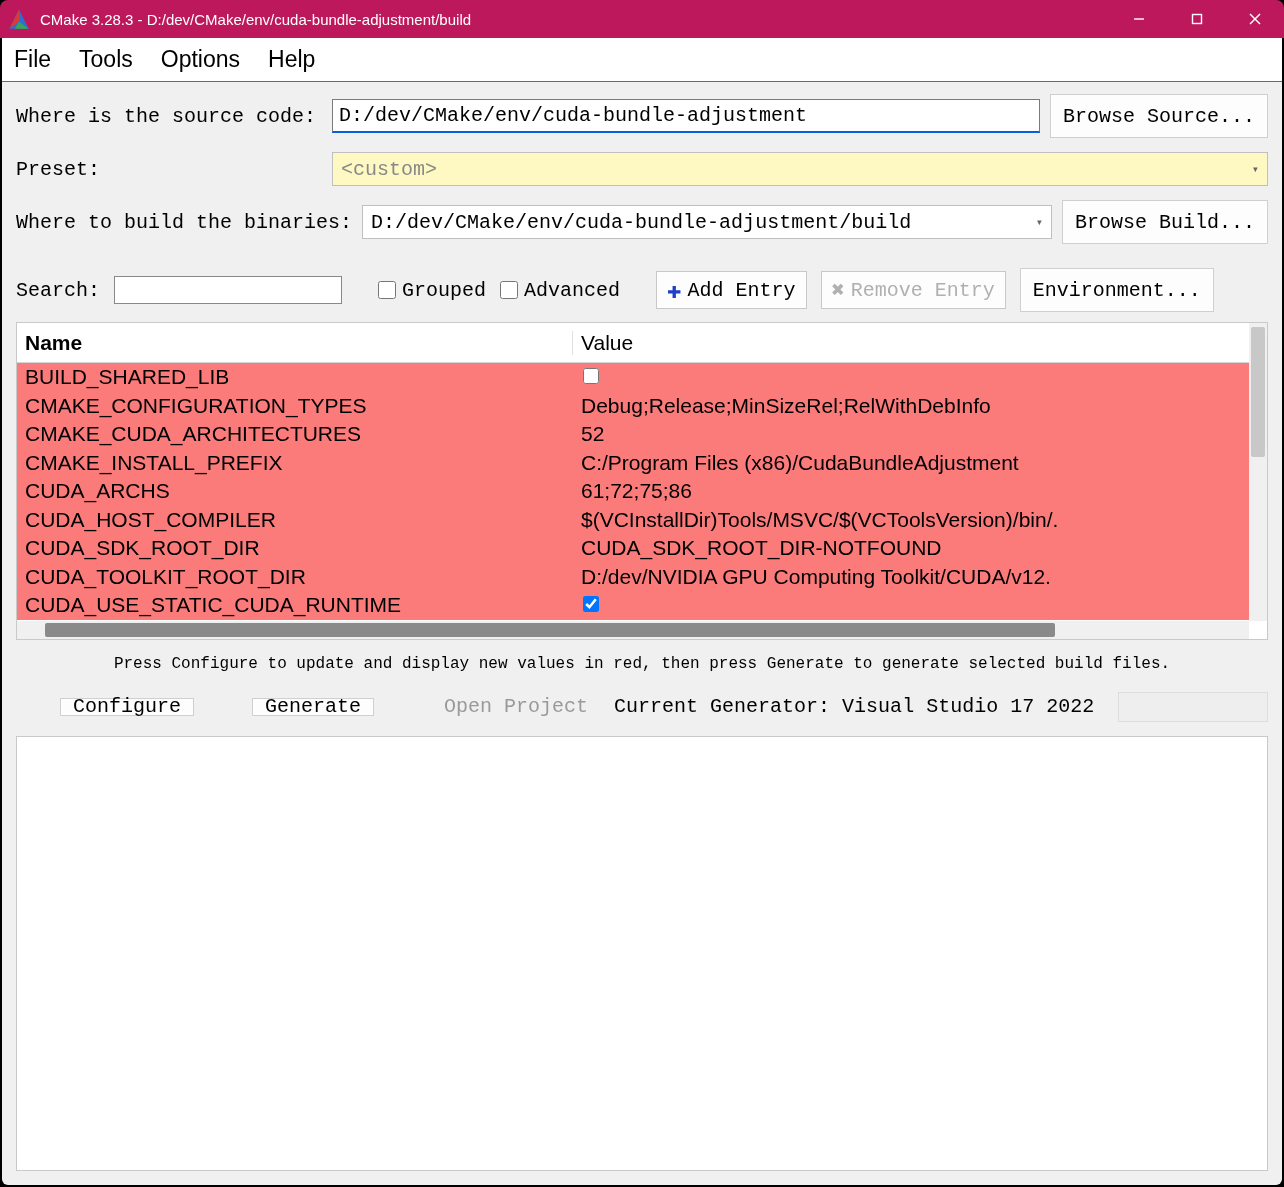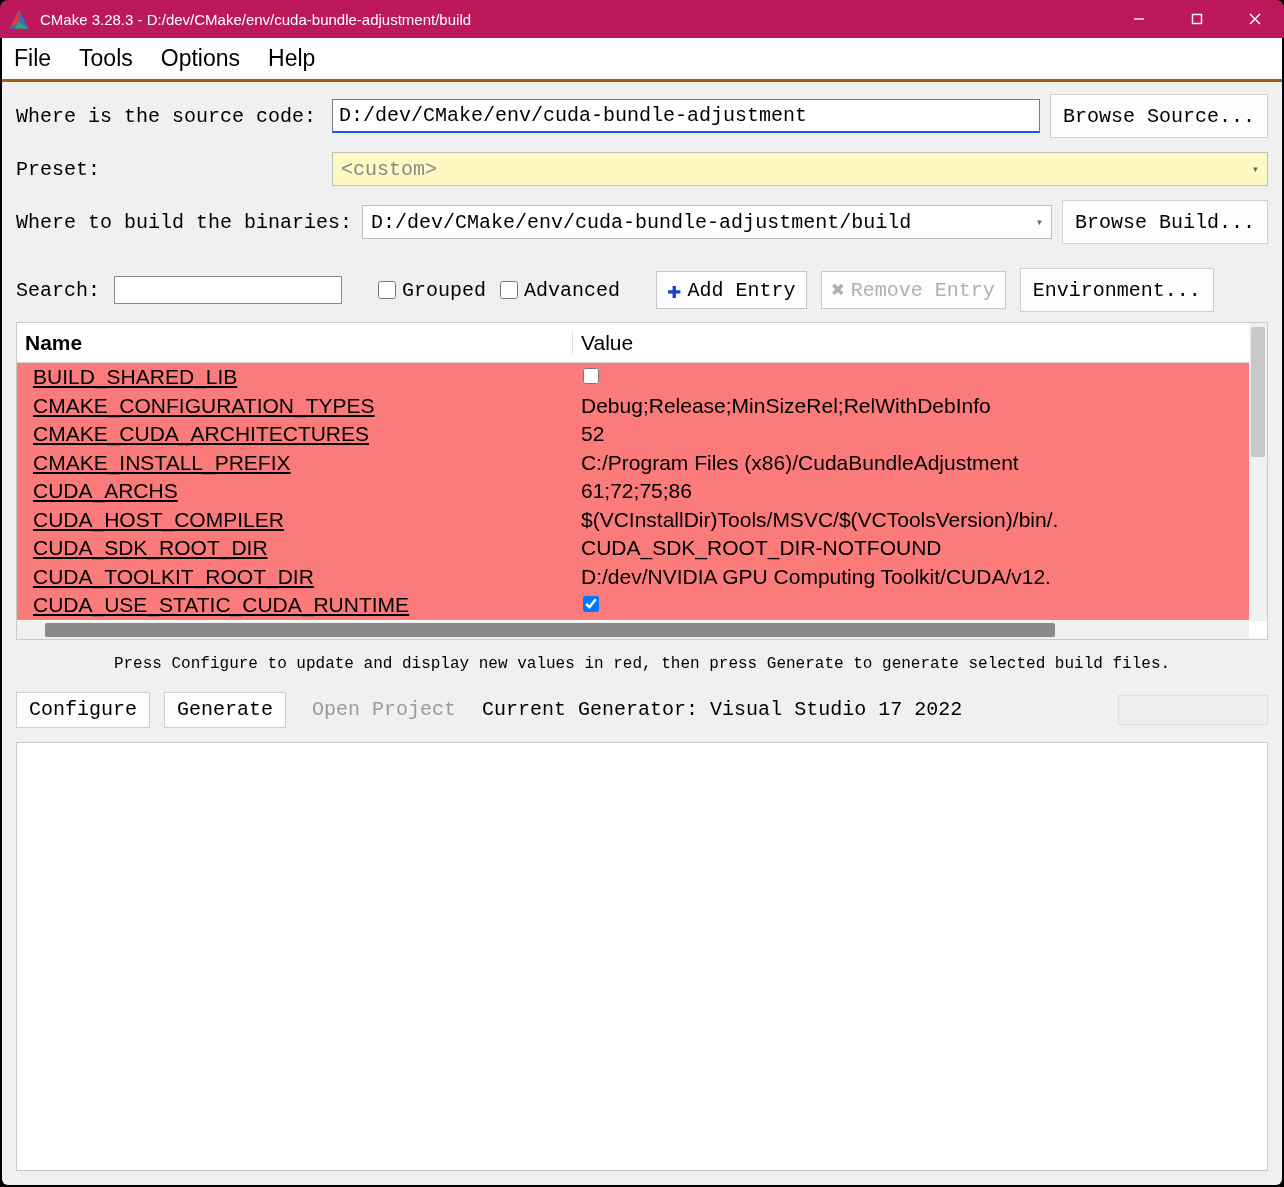--- a/index.html
+++ b/index.html
@@ -46,21 +46,21 @@
 
   
   .menubar {
     background: #fff;
     height: 44px;
     display: flex;
     align-items: center;
     padding: 0 12px;
     gap: 28px;
     font-size: 23px;
-    border-bottom: 3px solid #a16207;
+    border-bottom: 1px solid #a16207;
   }
   .menubar .menu-item { cursor: default; }
 
   
   .form-area {
     padding: 12px 14px 6px 14px;
   }
   .form-row {
     display: flex;
     align-items: center;
@@ -168,21 +168,21 @@
     position:absolute; top:40px; left:0; right:18px; bottom:18px;
     overflow:hidden;
   }
   .row {
     display:flex;
     height: 28.5px;
     font-size: 21px;
     background: #fb7b7b;
     align-items:center;
   }
-  .row .cell-name { width: 556px; padding-left: 16px; white-space:nowrap; overflow:hidden;text-decoration:underline; }
+  .row .cell-name { width: 556px; padding-left: 8px; white-space:nowrap; overflow:hidden; }
   .row .cell-value { flex:1; padding-left: 8px; white-space:nowrap; overflow:hidden; }
   .row input[type=checkbox]{ width:16px; height:16px; margin-left:2px;}
   .vscroll {
     position:absolute; right:0; top:0; width:18px; bottom:18px;
     background:#f0f0f0;
   }
   .vscroll .thumb { position:absolute; left:2px; right:2px; top:4px; height:130px; background:#c8c8c8; border-radius:2px;}
   .hscroll {
     position:absolute; left:0; right:18px; bottom:0; height:18px;
     background:#f0f0f0;
@@ -198,21 +198,21 @@
     line-height: 1.35;
   }
 
   
   .bottom-row {
     display:flex;
     align-items:center;
     padding: 8px 14px;
     gap: 14px;
   }
-  .bottom-row .btn { height:36px; }
+  .bottom-row .btn { height:18px;margin-left:44px; }
   .gen-label { font-size:20px; font-family:"Courier New",Consolas,monospace; }
   .progress-slot {
     width: 150px; height:30px;
     background:#eee; border:1px solid #ddd;
     margin-left:auto;
   }
 
   
   .output {
     margin: 6px 14px 14px 14px;

